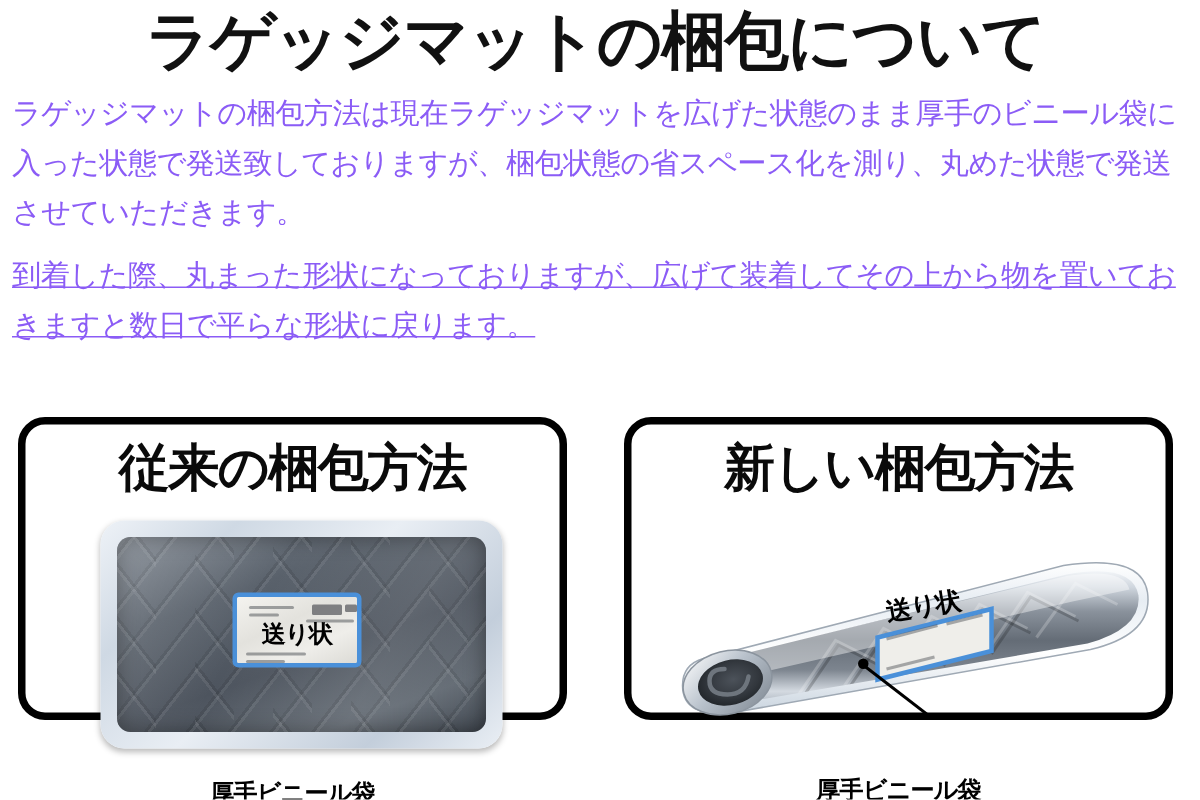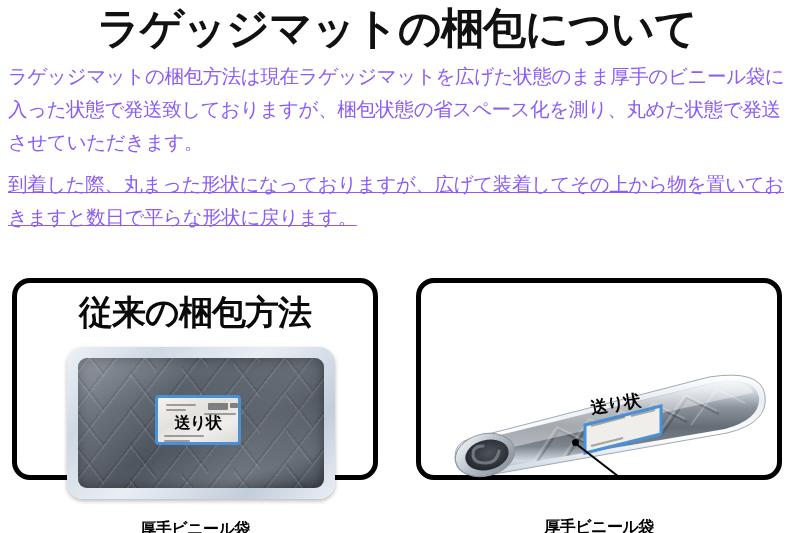--- a/index.html
+++ b/index.html
@@ -255,20 +255,21 @@
       <div class="label-text">送り状</div>
     </div>
 
   </div>
 
   <div class="panel-caption" id="caption-old">厚手ビニール袋</div>
 </div>
 
 <div class="panel" id="panel-new">
 
+  <div class="panel-heading">新しい梱包方法</div>
 
   <div id="roll-wrap">
     <svg id="roll-svg" width="330" height="110" viewBox="0 0 330 110">
       <defs>
         <linearGradient id="gradVinyl" x1="0" y1="0" x2="0" y2="1">
           <stop offset="0%" stop-color="#ffffff"></stop>
           <stop offset="25%" stop-color="#e7edf3"></stop>
           <stop offset="60%" stop-color="#ffffff"></stop>
           <stop offset="100%" stop-color="#c9d4df"></stop>
         </linearGradient>

